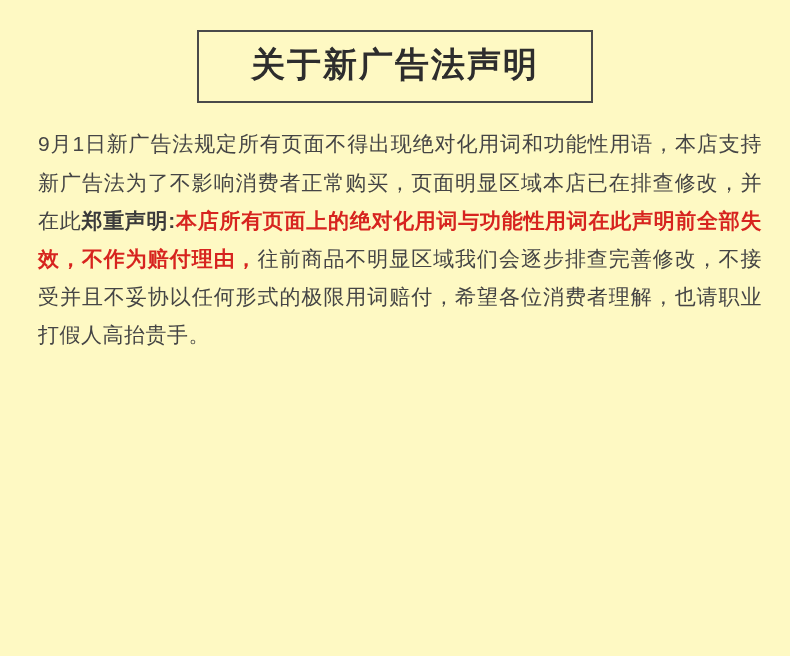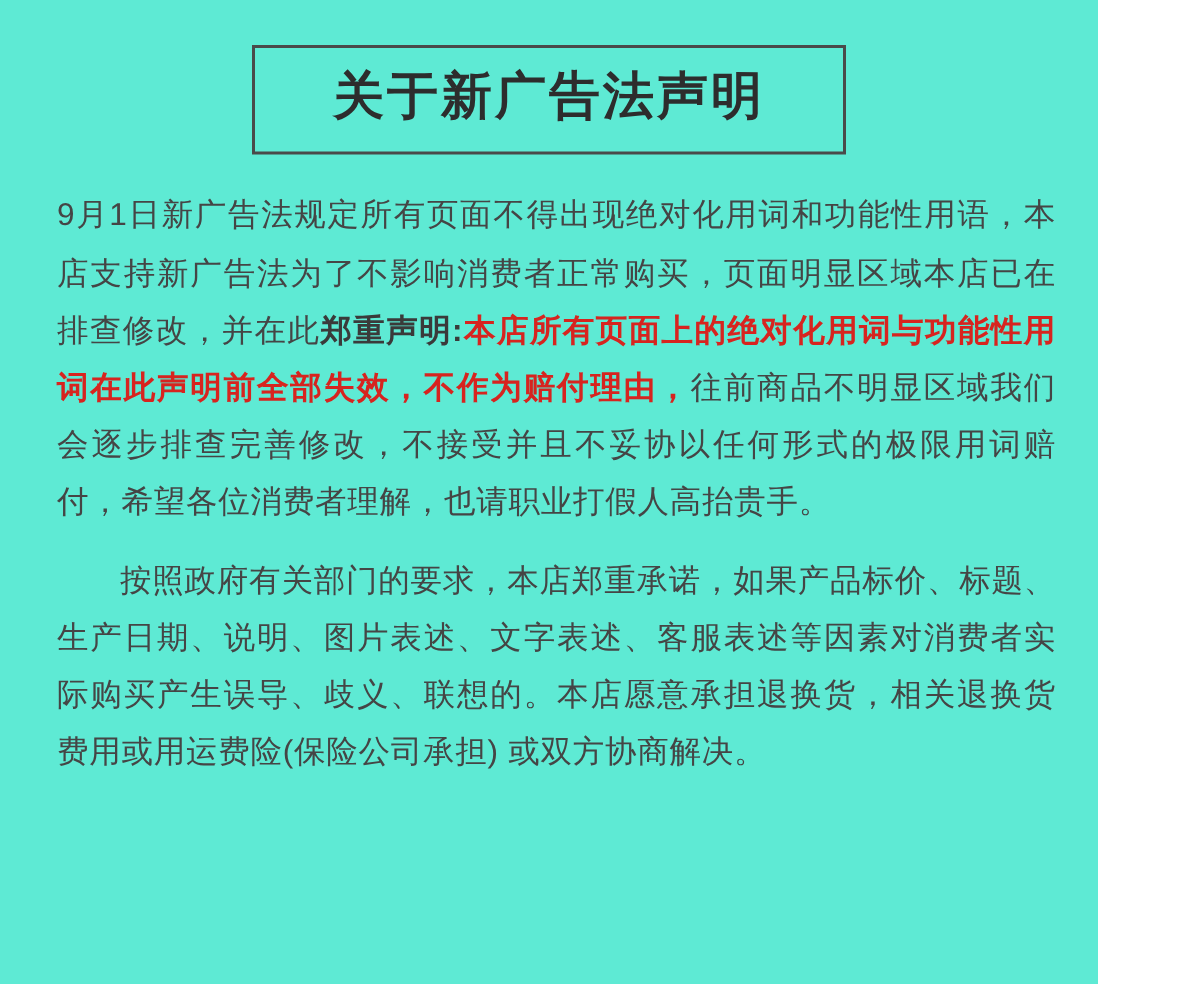--- a/index.html
+++ b/index.html
@@ -10,24 +10,24 @@
   }
   body {
     width: 790px;
     height: 656px;
     overflow: hidden;
     font-family: "Liberation Sans", "DejaVu Sans", sans-serif;
     color: #3a3a3a;
   }
   .page {
     position: relative;
-    width: 732px;
+    width: 790px;
     height: 656px;
     box-sizing: border-box;
-    background: #5eead4;
+    background: #fef9c3;
   }
   .title-wrap {
     display: flex;
     justify-content: center;
     padding-top: 30px;
   }
   .title-box {
     border: 2px solid #4a4a4a;
     padding: 14px 52px 18px 52px;
     display: inline-block;
@@ -83,19 +83,16 @@
       <div class="title-text">关于新广告法声明</div>
     </div>
   </div>
 
   <div class="body-wrap">
 
     <p class="para">
       <span>9月1日新广告法规定所有页面不得出现绝对化用词和功能性用语，本店支持新广告法为了不影响消费者正常购买，页面明显区域本店已在排查修改，并在此</span><span class="strong-dark">郑重声明:</span><span class="red">本店所有页面上的绝对化用词与功能性用词在此声明前全部失效，不作为赔付理由，</span><span>往前商品不明显区域我们会逐步排查完善修改，不接受并且不妥协以任何形式的极限用词赔付，希望各位消费者理解，也请职业打假人高抬贵手。</span>
     </p>
 
-    <p class="para indent">
-      <span>按照政府有关部门的要求，本店郑重承诺，如果产品标价、标题、生产日期、说明、图片表述、文字表述、客服表述等因素对消费者实际购买产生误导、歧义、联想的。本店愿意承担退换货，相关退换货费用或用运费险(保险公司承担) 或双方协商解决。</span>
-    </p>
 
 
   </div>
 </div>
 
 </body></html>

